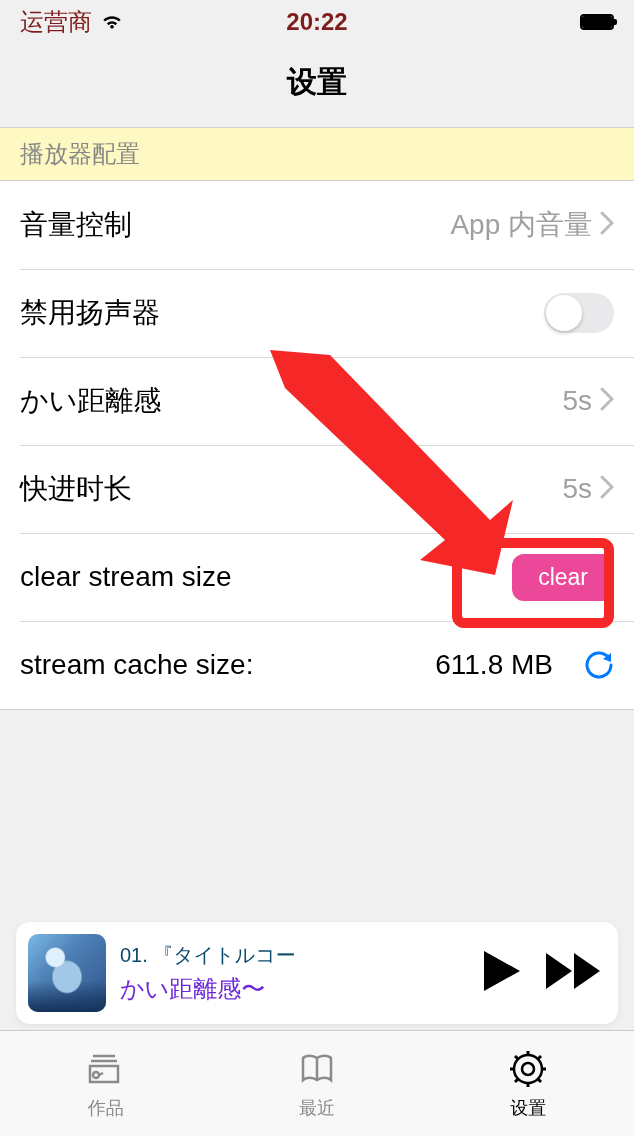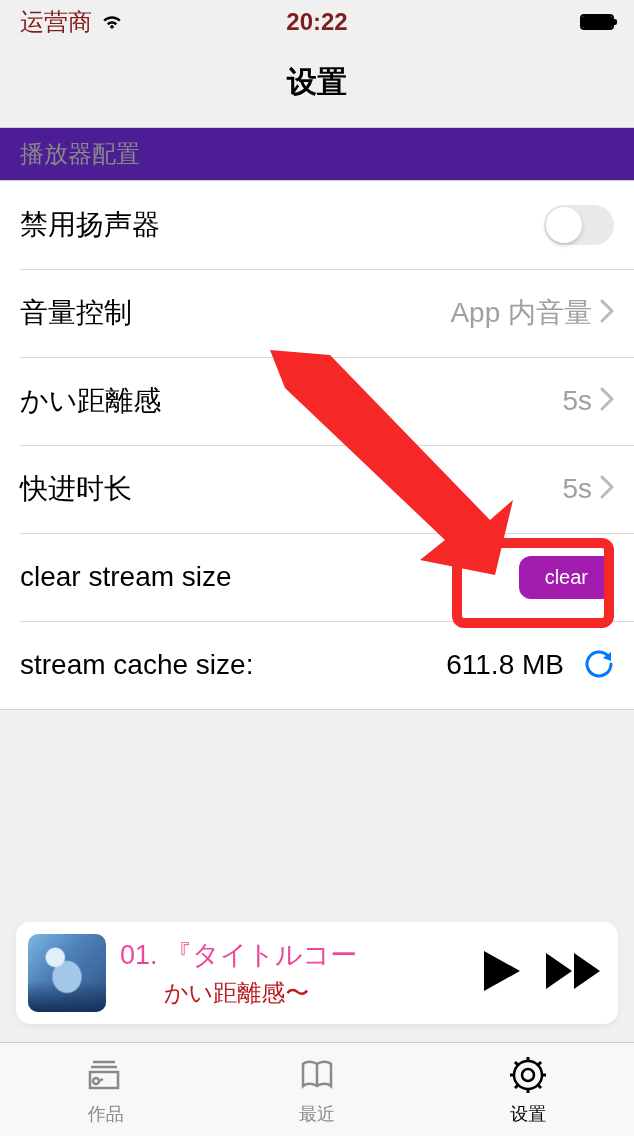--- a/index.html
+++ b/index.html
@@ -46,21 +46,21 @@
       background: #000;
       border-radius: 2px;
     }
     .nav-title {
       text-align: center;
       font-size: 30px;
       font-weight: 600;
       padding: 18px 0 24px;
     }
     .section-header {
-      background: #4c1d95;
+      background: #fef9c3;
       color: #888;
       font-size: 24px;
       padding: 10px 20px 10px;
       border-top: 1px solid #d0d0d0;
     }
     .list {
       background: #fff;
       border-top: 1px solid #d0d0d0;
       border-bottom: 1px solid #d0d0d0;
     }
@@ -89,21 +89,22 @@
       font-size: 28px;
       color: #a0a0a0;
       display: flex;
       align-items: center;
       gap: 8px;
     }
     .row-value-dark {
       font-size: 28px;
       color: #000;
       display: flex;
-      gap: 20px;
+      align-items: center;
+      gap: 31px;
     }
     .chevron {
       color: #bbb;
       font-size: 30px;
     }
     .switch {
       width: 70px;
       height: 40px;
       background: #e9e9eb;
       border-radius: 20px;
@@ -113,25 +114,25 @@
       position: absolute;
       left: 2px;
       top: 2px;
       width: 36px;
       height: 36px;
       background: #fff;
       border-radius: 50%;
       box-shadow: 0 2px 4px rgba(0,0,0,0.2);
     }
     .clear-btn {
-      background: #a21caf;
+      background: #ec4899;
       color: #fff;
       border: none;
       border-radius: 12px;
-      font-size: 20px;
+      font-size: 23px;
       padding: 10px 26px;
       font-family: inherit;
     }
     .highlight-box {
       position: absolute;
       border: 10px solid #f52727;
       border-radius: 12px;
       pointer-events: none;
     }
     .arrow-svg {
@@ -170,44 +171,43 @@
       background:
         radial-gradient(circle at 35% 30%, #dfeffb 0 12%, transparent 14%),
         radial-gradient(ellipse at 50% 55%, #a3c7e6 0 25%, transparent 28%),
         linear-gradient(180deg, transparent 60%, #14315a 100%);
     }
     .mini-text {
       flex: 1;
       overflow: hidden;
     }
     .mini-title {
-      font-size: 27px;
-      color: #ec4899;
+      font-size: 20px;
+      color: #0c4a6e;
       white-space: nowrap;
       overflow: hidden;
     }
     .mini-sub {
       font-size: 24px;
-      color: #b91c1c;
+      color: #6d28d9;
       white-space: nowrap;
       overflow: hidden;
       margin-top: 4px;
-      margin-left: 44px;
     }
     .mini-controls {
       display: flex;
       gap: 26px;
       align-items: center;
     }
     .tab-bar {
       position: absolute;
       bottom: 0;
       left: 0;
       right: 0;
-      height: 94px;
+      height: 106px;
       background: #f8f8f8;
       border-top: 1px solid #ccc;
       display: flex;
     }
     .tab {
       flex: 1;
       display: flex;
       flex-direction: column;
       align-items: center;
       justify-content: center;
@@ -234,38 +234,38 @@
   <div class="battery">
       <div class="battery-fill"></div>
     </div>
 </div>
 
 <div class="nav-title">设置</div>
 
 <div class="section-header">播放器配置</div>
 
 <div class="list">
-
-  <div class="row">
-    <span class="row-label">禁用扬声器</span>
-    <div class="switch">
-      <div class="switch-knob"></div>
-    </div>
-  </div>
 
   <div class="row">
     <span class="row-label">音量控制</span>
     <span class="row-value">
       <span>App 内音量</span>
       <span class="chevron">
         <svg width="14" height="24" viewBox="0 0 14 24">
             <path fill="none" stroke="#bbb" stroke-width="3" stroke-linecap="round" stroke-linejoin="round" d="M2 2l10 10L2 22"></path>
           </svg>
       </span>
     </span>
+  </div>
+
+  <div class="row">
+    <span class="row-label">禁用扬声器</span>
+    <div class="switch">
+      <div class="switch-knob"></div>
+    </div>
   </div>
 
   <div class="row">
     <span class="row-label">かい距離感</span>
     <span class="row-value">
       <span>5s</span>
       <span class="chevron">
         <svg width="14" height="24" viewBox="0 0 14 24">
             <path fill="none" stroke="#bbb" stroke-width="3" stroke-linecap="round" stroke-linejoin="round" d="M2 2l10 10L2 22"></path>
           </svg>

